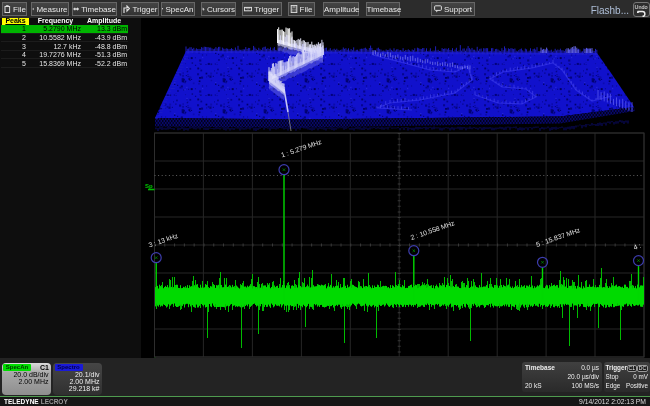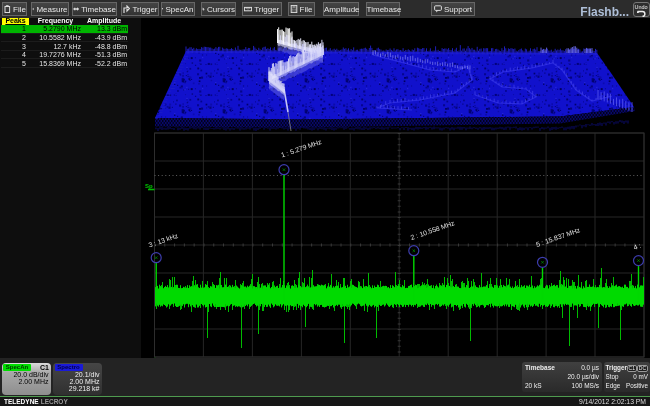--- a/index.html
+++ b/index.html
@@ -1,20 +1,20 @@
 <!DOCTYPE html>
 <html><head><meta charset="utf-8"><style>
 *{margin:0;padding:0;box-sizing:border-box}
 html,body{width:650px;height:406px;background:#000;overflow:hidden;
  font-family:"Liberation Sans",sans-serif;position:relative}
 #menubar{position:absolute;left:0;top:0;width:650px;height:18px;background:#2c2c2c;z-index:5}
 .mbtn{position:absolute;top:2px;height:14px;background:linear-gradient(#454545,#333);
  border:1px solid #666;border-radius:0;color:#e8e8e8;font-size:8px;
  display:flex;align-items:center;justify-content:center;white-space:nowrap}
-#flashb{position:absolute;right:21px;top:5px;font-size:12px;font-weight:bold;color:#aebfd8}
+#flashb{position:absolute;right:21px;top:5px;font-size:10px;font-weight:normal;color:#aebfd8}
 #undo{position:absolute;right:0.5px;top:2px;width:17px;height:15px;background:#2e2e2e;
  border:1px solid #777;border-radius:3px;color:#eee;font-size:5.5px;text-align:center;padding-top:1px}
 #sidebar{position:absolute;left:0;top:18px;width:141px;height:340px;background:#0e0e0e;z-index:2}
 #bstrip{position:absolute;left:0;top:358px;width:650px;height:38px;background:#232323;z-index:4}
 #ptable{position:absolute;left:0;top:0;width:130px;height:53px}
 .phead{position:absolute;top:-1px;left:0;width:129px;height:8px;color:#fff;font-size:7px;font-weight:bold}
 #pk{position:absolute;left:2px;top:0;width:27px;height:7.5px;background:#ffff00;color:#000;
  text-align:center;text-decoration:underline;line-height:7.5px}
 .hfreq{position:absolute;left:30px;width:51px;text-align:center;line-height:8px}
 .hamp{position:absolute;left:81px;width:46px;text-align:center;line-height:8px}

